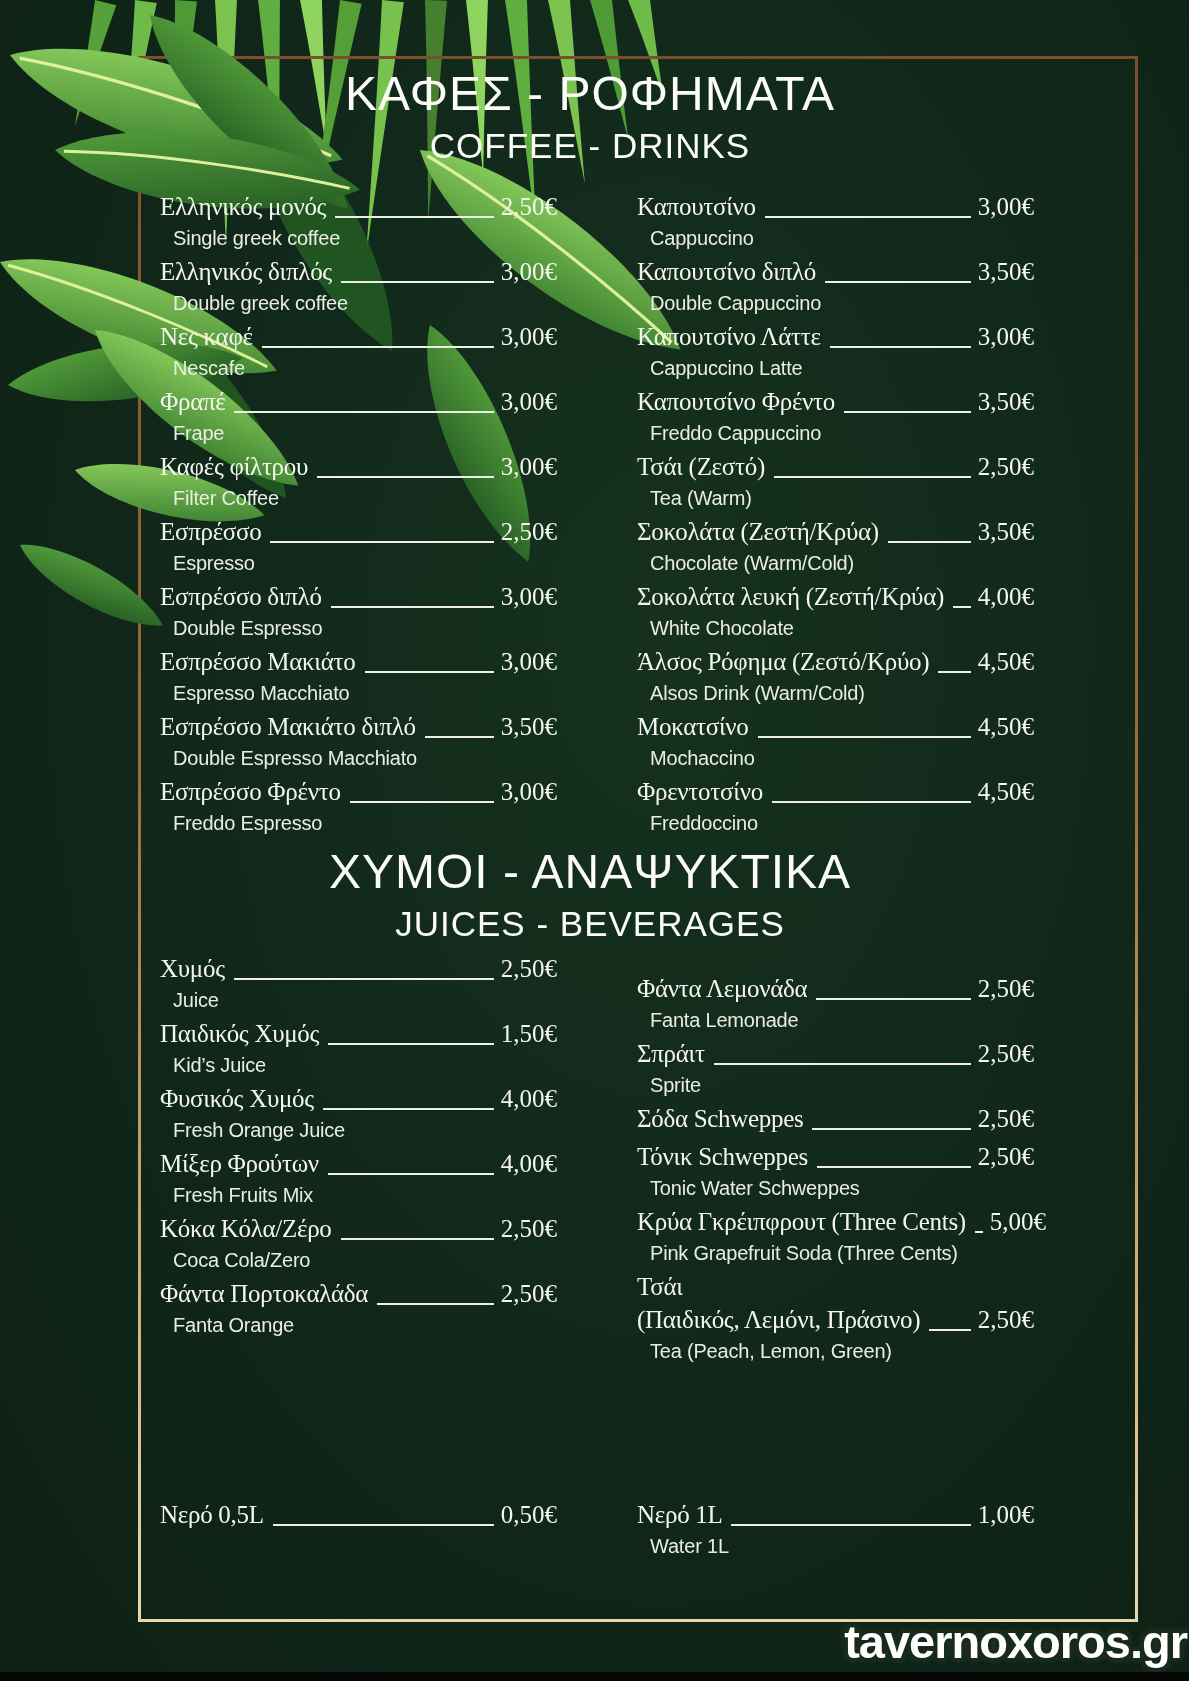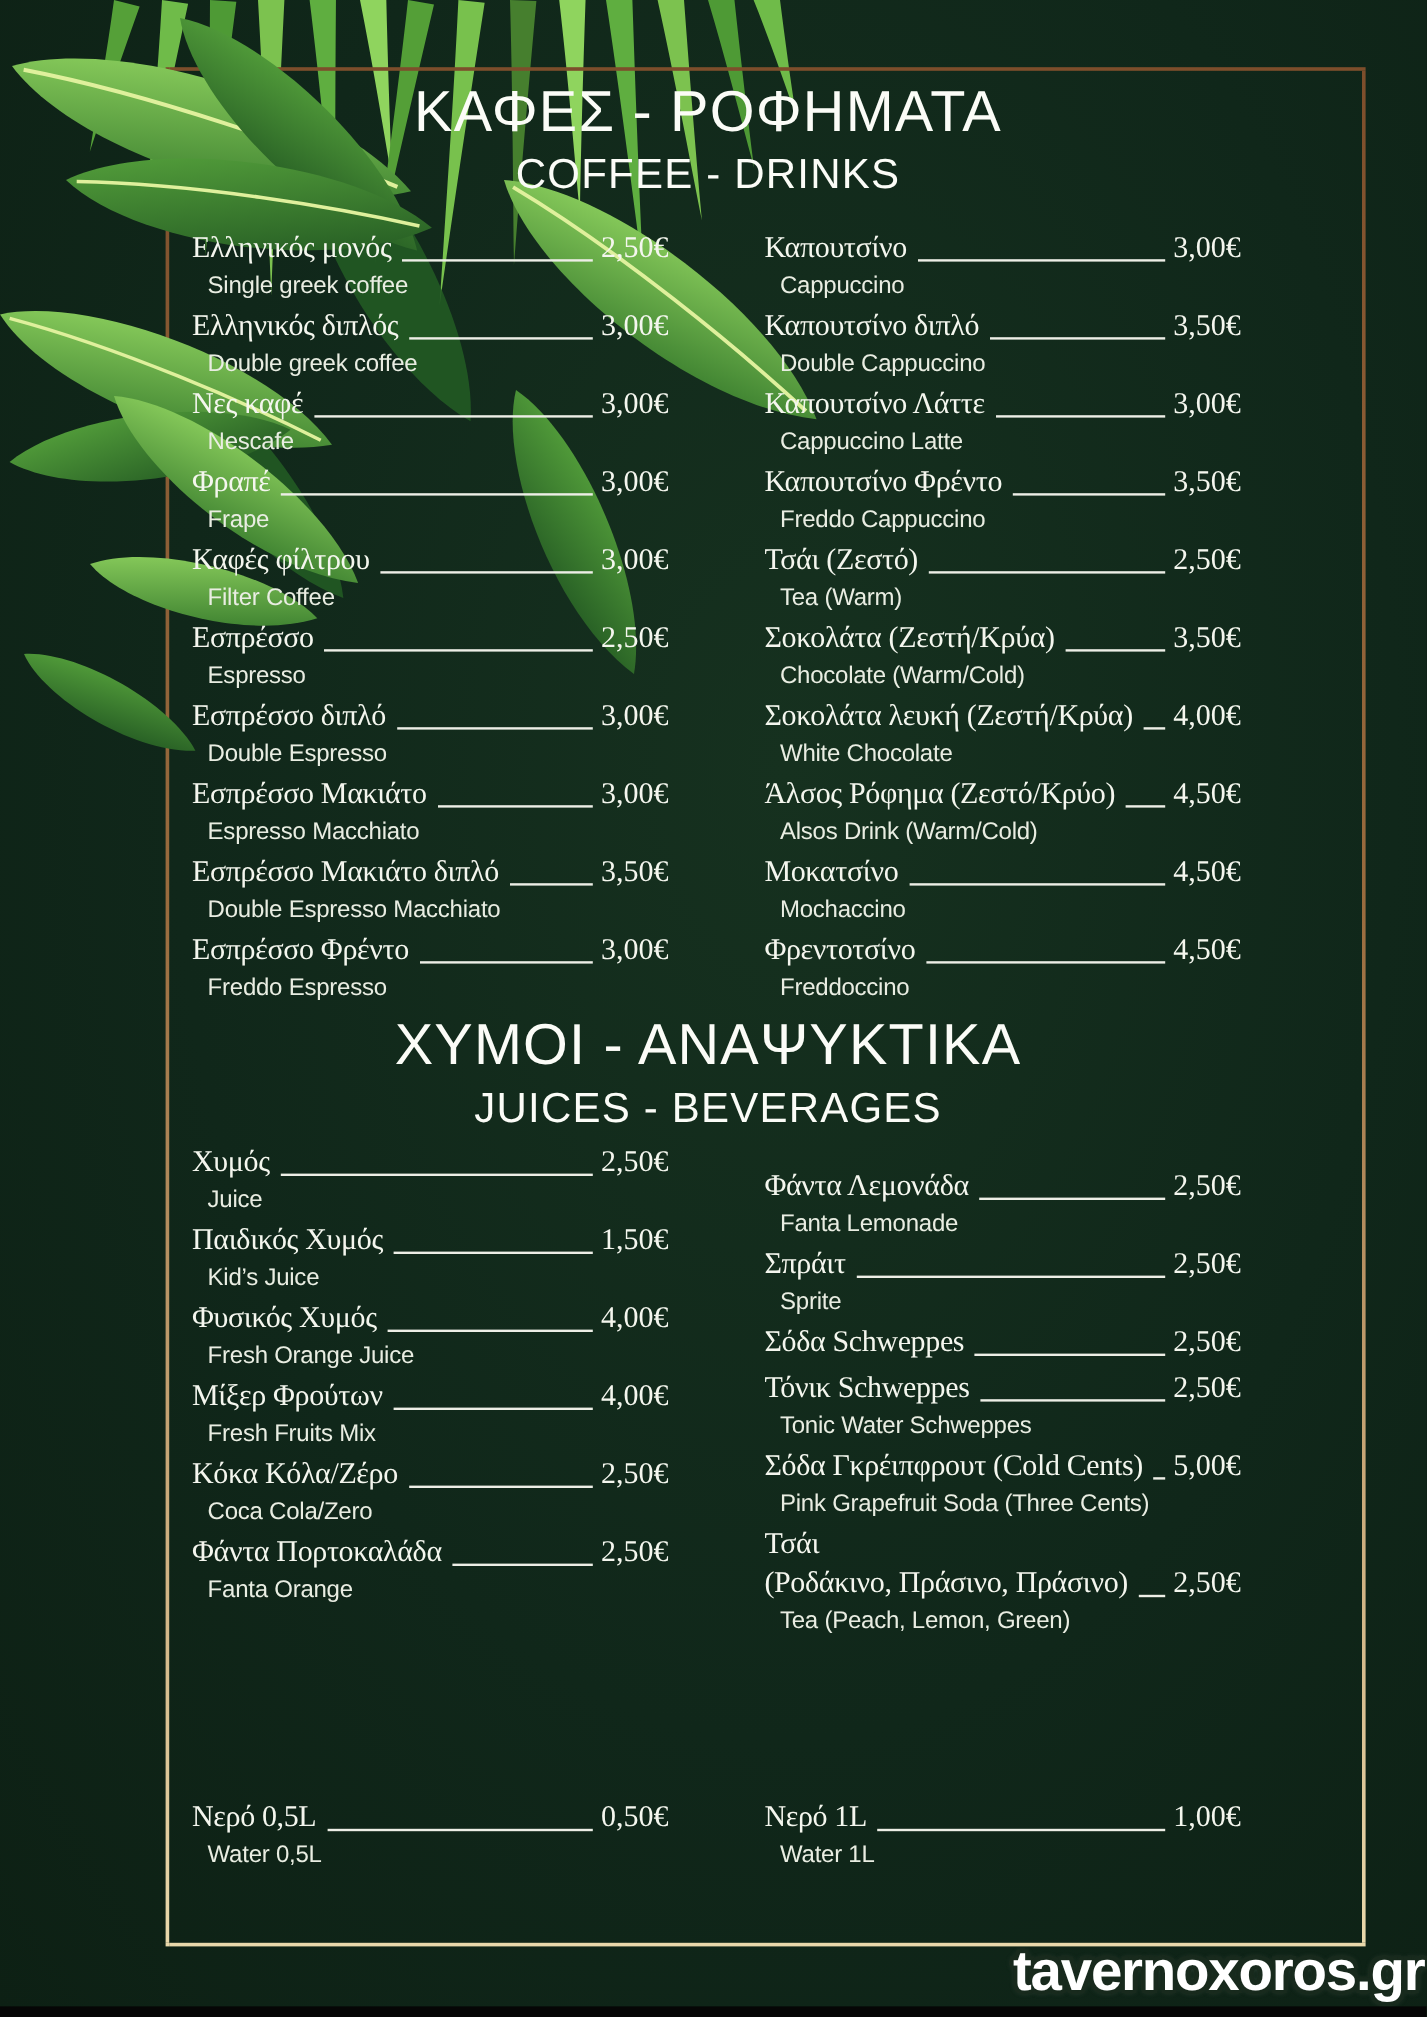--- a/index.html
+++ b/index.html
@@ -359,46 +359,45 @@
       <div class="menu-item">
         <div class="line1">
           <span class="gr">Τόνικ Schweppes</span>
           <span class="leader"></span>
           <span class="price">2,50€</span>
         </div>
         <div class="en">Tonic Water Schweppes</div>
       </div>
       <div class="menu-item">
         <div class="line1">
-          <span class="gr">Σόδα Γκρέιπφρουτ (Cold Cents)</span>
+          <span class="gr">Κρύα Γκρέιπφρουτ (Three Cents)</span>
           <span class="leader"></span>
           <span class="price">5,00€</span>
         </div>
         <div class="en">Pink Grapefruit Soda (Three Cents)</div>
       </div>
       <div class="menu-item">
         <div class="line1">
           <span class="gr">Τσάι</span>
         </div>
         <div class="line1">
-          <span class="gr">(Ροδάκινο, Πράσινο, Πράσινο)</span>
+          <span class="gr">(Παιδικός, Λεμόνι, Πράσινο)</span>
           <span class="leader"></span>
           <span class="price">2,50€</span>
         </div>
         <div class="en">Tea (Peach, Lemon, Green)</div>
       </div>
     </div>
   <div class="menu-col" id="water-left">
       <div class="menu-item">
         <div class="line1">
           <span class="gr">Νερό 0,5L</span>
           <span class="leader"></span>
           <span class="price">0,50€</span>
         </div>
-        <div class="en">Water 0,5L</div>
       </div>
     </div>
   <div class="menu-col" id="water-right">
       <div class="menu-item">
         <div class="line1">
           <span class="gr">Νερό 1L</span>
           <span class="leader"></span>
           <span class="price">1,00€</span>
         </div>
         <div class="en">Water 1L</div>

